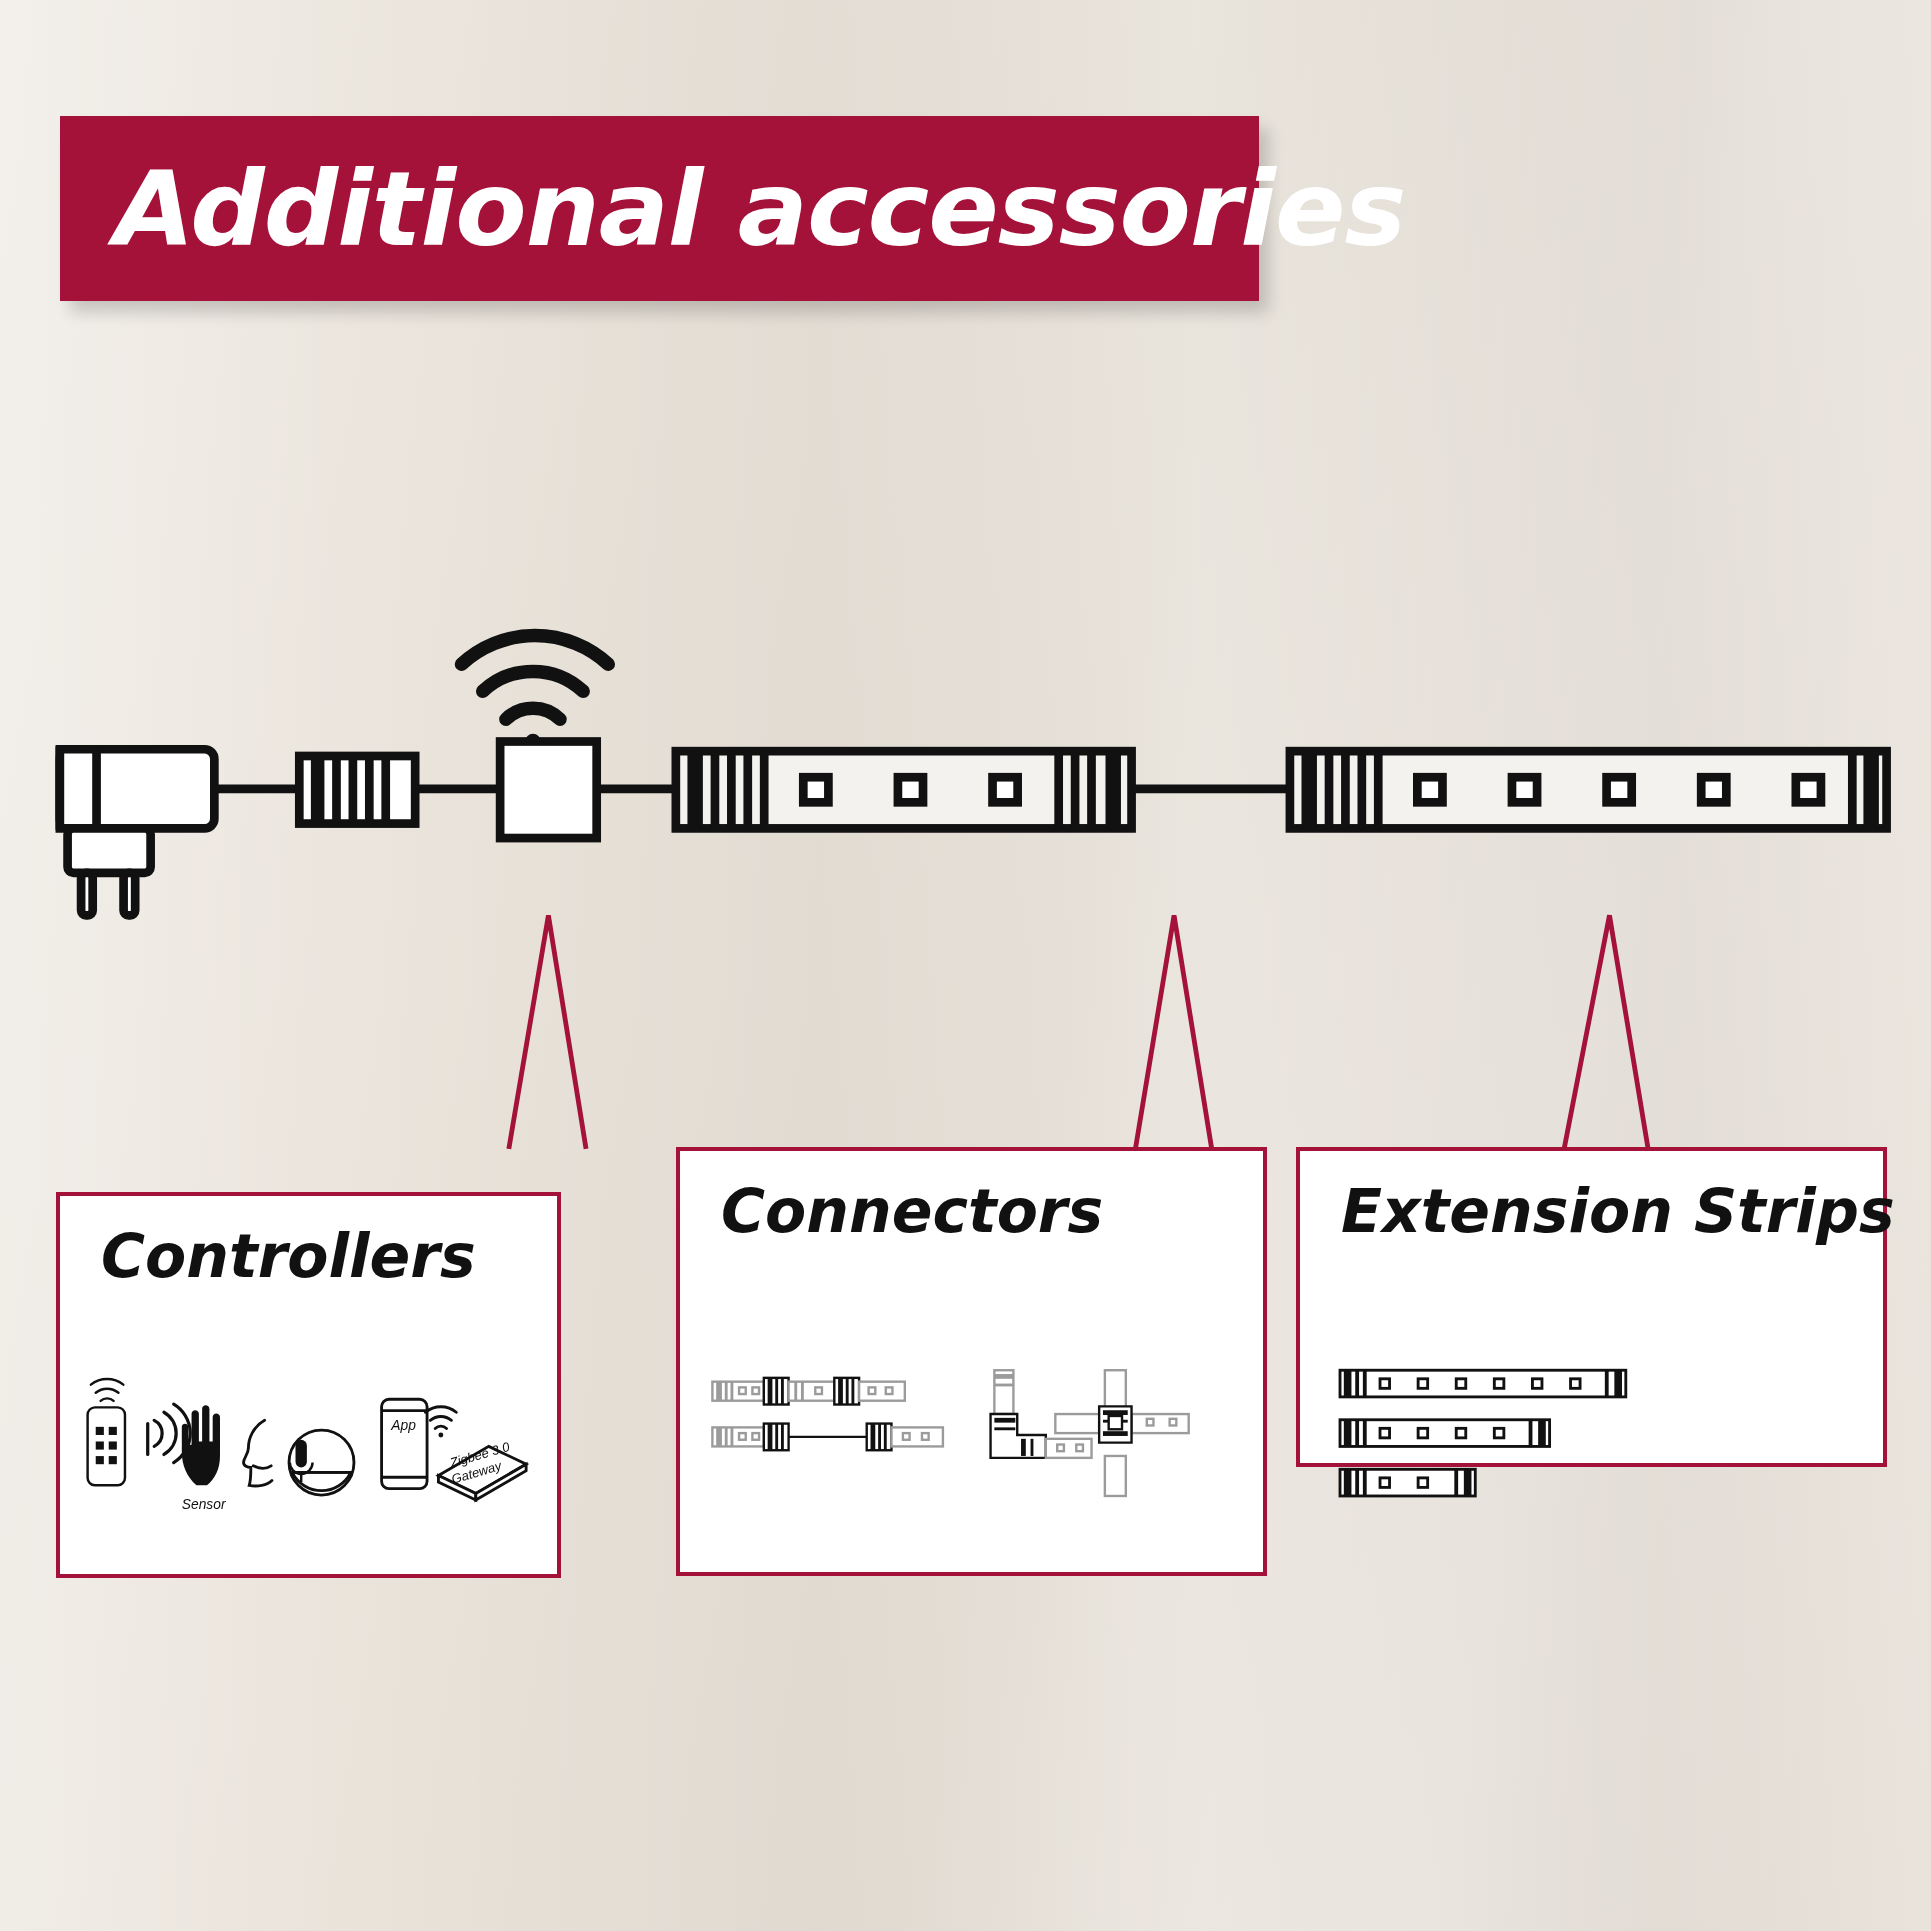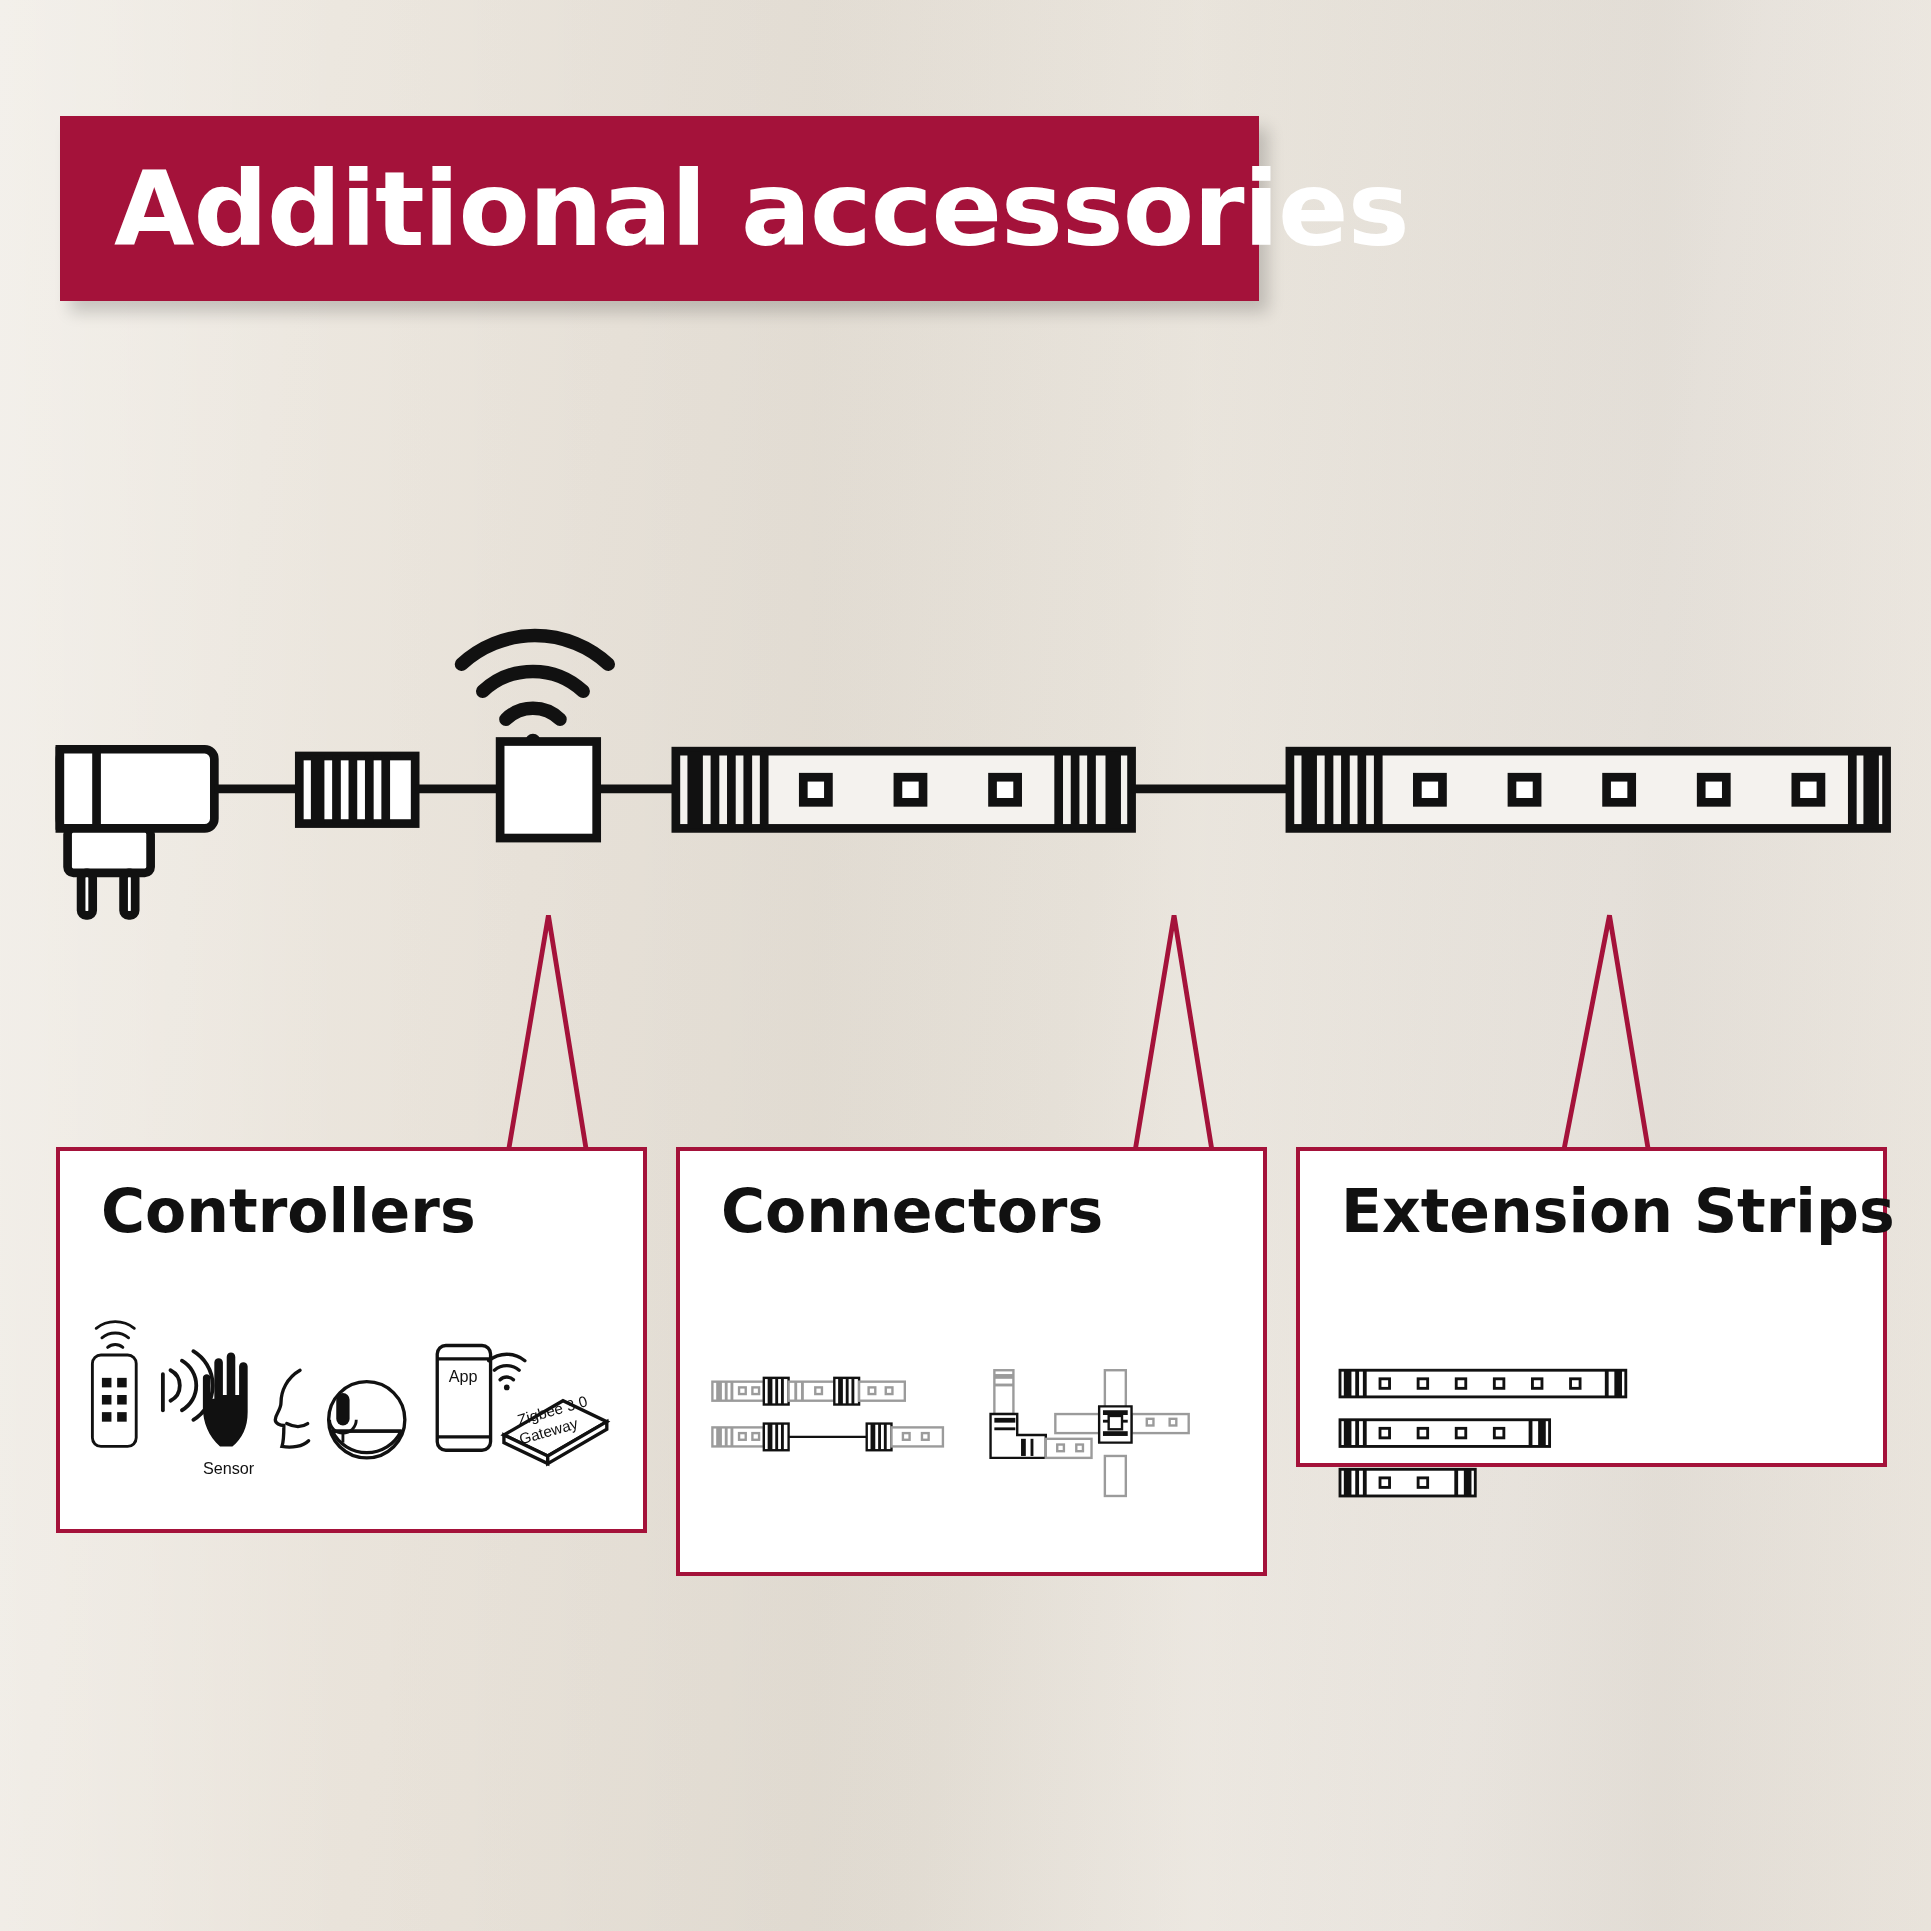--- a/index.html
+++ b/index.html
@@ -12,20 +12,21 @@
     overflow: hidden;
     font-family: "Liberation Sans", sans-serif;
     background: #e9e4dc;
   }
   #page {
     position: relative;
     width: 1931px;
     height: 1931px;
     background:
       linear-gradient(100deg, #efebe4 0%, #e9e3da 30%, #e4ded4 55%, #ebe6df 78%, #e6e0d7 100%);
+    font-style: italic;
   }
   
   #page::after {
     content: "";
     position: absolute;
     inset: 0;
     background:
       linear-gradient(90deg, rgba(255,255,255,0.25) 0%, rgba(255,255,255,0.0) 18%,
                       rgba(0,0,0,0.025) 42%, rgba(255,255,255,0.18) 62%,
                       rgba(0,0,0,0.03) 86%, rgba(255,255,255,0.10) 100%);
@@ -77,21 +78,21 @@
   .card-title {
     position: absolute;
     left: 41px;
     top: 25px;
     font-size: 60px;
     font-weight: bold;
     color: #111111;
     white-space: nowrap;
     font-family: "DejaVu Sans", sans-serif;
   }
-  #card-controllers { left: 56px;  top: 1147px; width: 591px; height: 386px; }
+  #card-controllers { left: 56px;  top: 1192px; width: 505px; height: 386px; }
   #card-connectors  { left: 676px; top: 1147px; width: 591px; height: 429px; }
   #card-extensions  { left: 1296px;top: 1147px; width: 591px; height: 320px; }
 
   .card-art {
     position: absolute;
     left: 0;
     top: 126px;
     width: 100%;
     height: 256px;
   }

